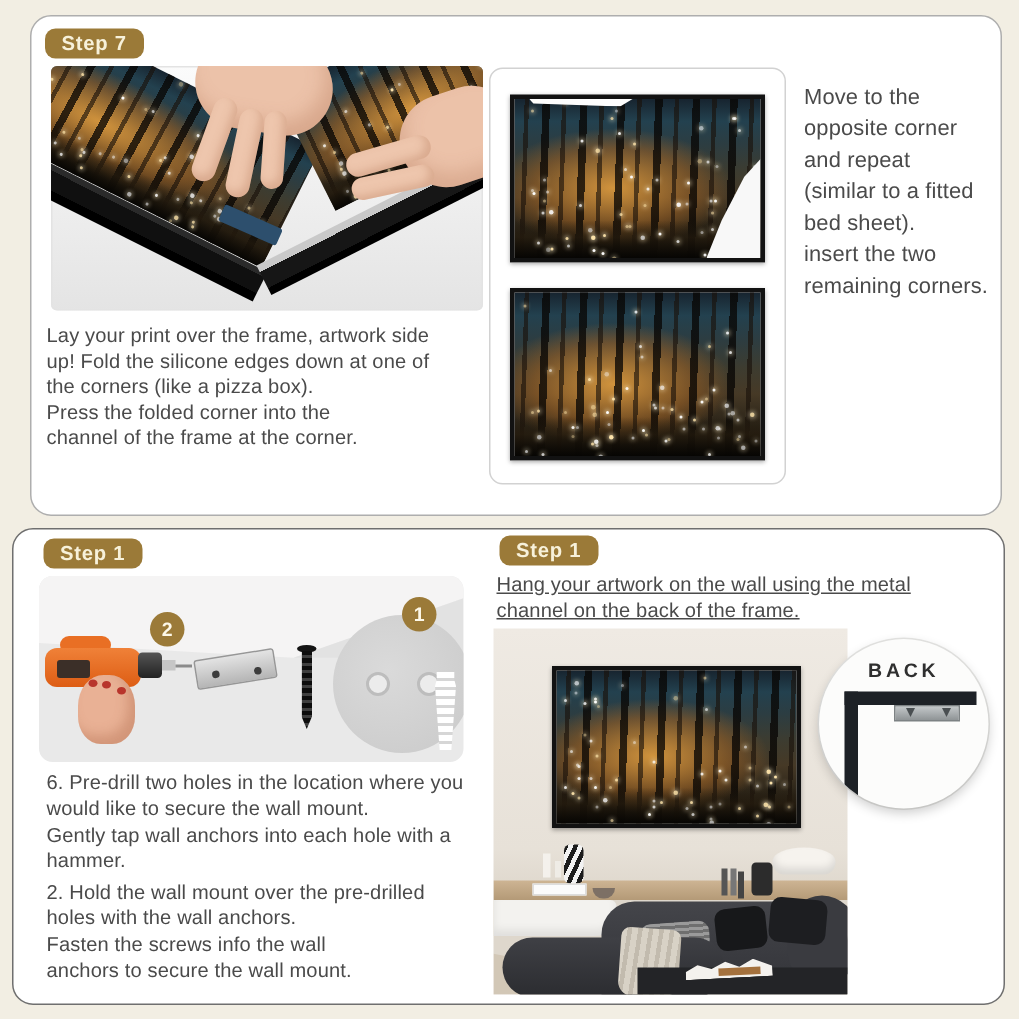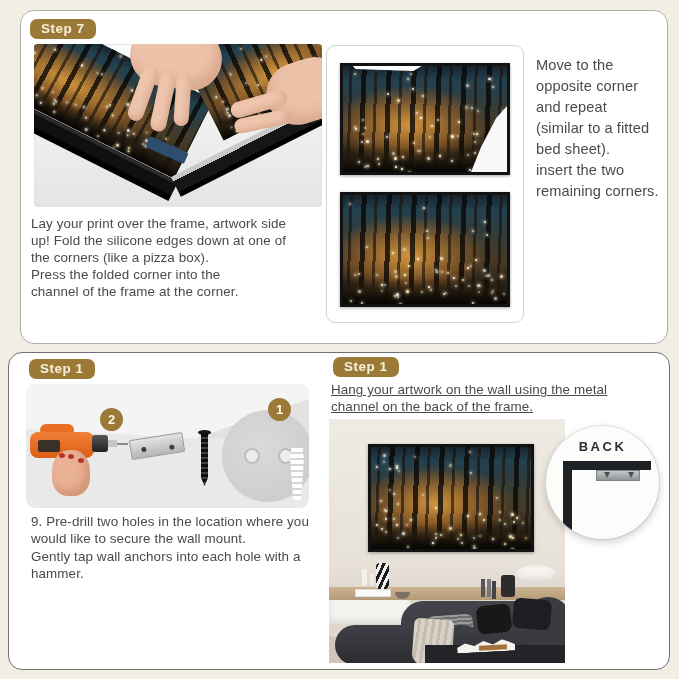--- a/index.html
+++ b/index.html
@@ -433,24 +433,28 @@
       <div id="screw-shaft"></div>
     </div>
     <div id="wall-circle">
       <div class="drill-hole" id="dh1"></div>
       <div class="drill-hole" id="dh2"></div>
     </div>
     <div class="gold-callout" style="left:242px;top:14px;">1</div>
     <div id="anchor"></div>
   </div>
 
-  <div class="txt" style="left:22px;top:160px;width:288px;line-height:17.4px;">9. Pre-drill two holes in the location where you
+  <div class="txt" style="left:22px;top:160px;width:288px;line-height:17.4px;">6. Pre-drill two holes in the location where you
 would like to secure the wall mount.
 Gently tap wall anchors into each hole with a
 hammer.</div>
+  <div class="txt" style="left:22px;top:233px;width:288px;line-height:17.4px;">2. Hold the wall mount over the pre-drilled
+holes with the wall anchors.
+Fasten the screws info the wall
+anchors to secure the wall mount.</div>
 
   <div class="step-badge" style="left:324px;top:4px;">Step 1</div>
   <div class="txt" style="left:322px;top:28px;width:330px;text-decoration:underline;">Hang your artwork on the wall using the metal
 channel on the back of the frame.</div>
 
   <div id="room">
     <div id="room-floor"></div>
     <div class="forest-art framed-art" id="room-art">
         <span class="fdot" style="left: 61.4292%; top: 3.58796%; width: 2px; height: 2px; opacity: 0.6; background: rgb(255, 230, 173);"></span>
         <span class="fdot" style="left: 90.7798%; top: 68.2665%; width: 2px; height: 2px; opacity: 0.99; background: rgb(255, 230, 173);"></span>

